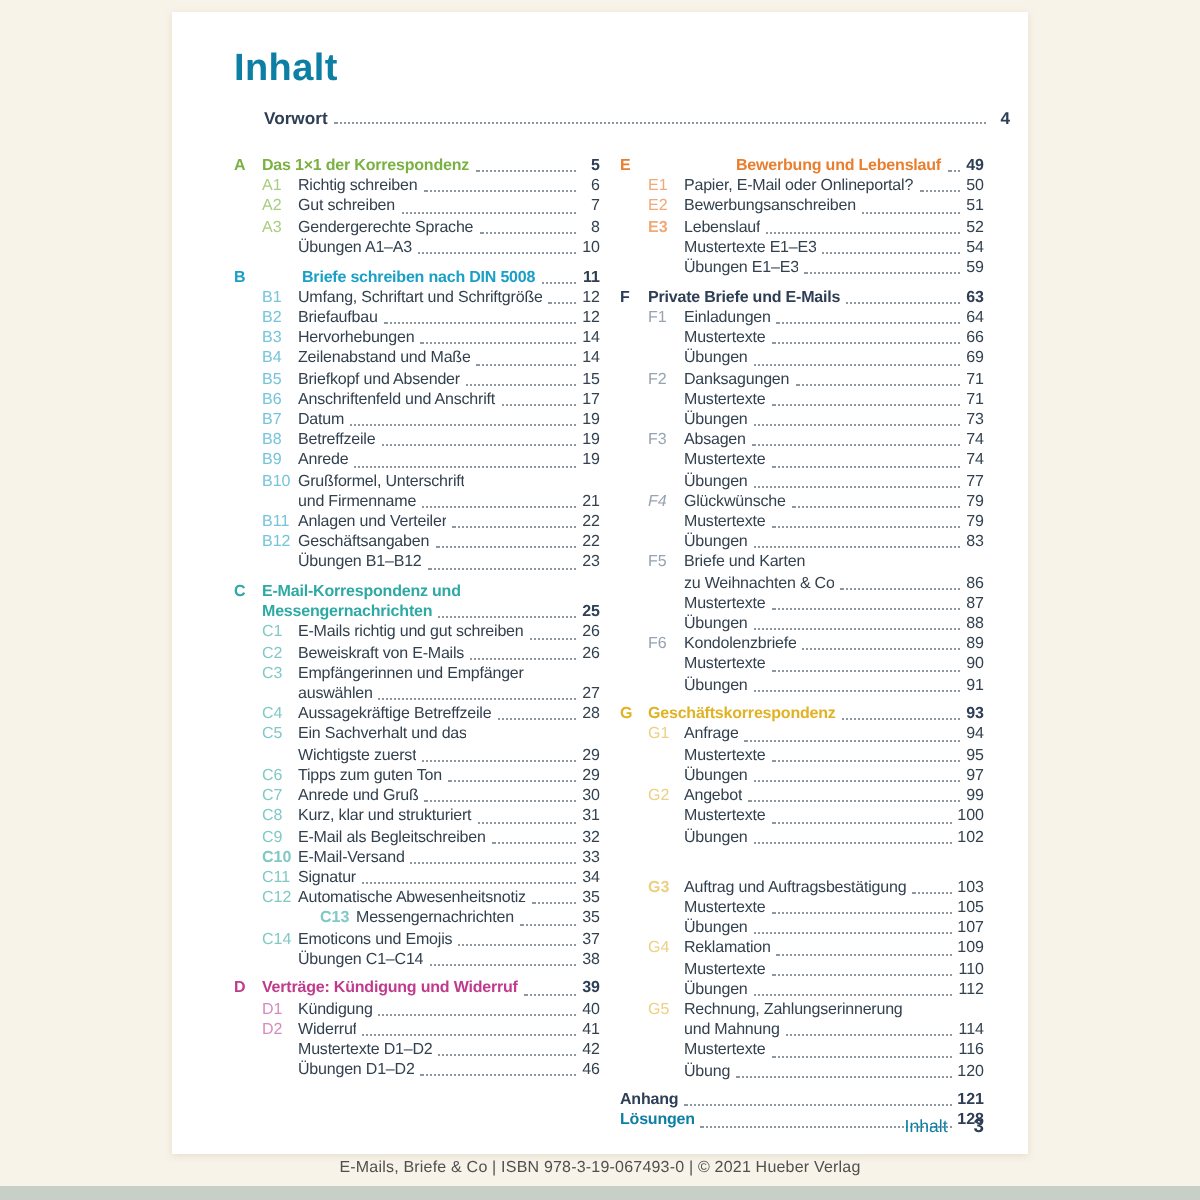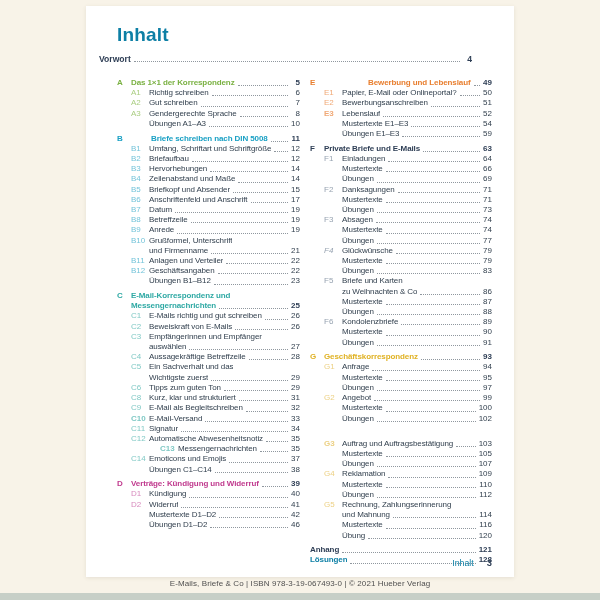--- a/index.html
+++ b/index.html
@@ -11,21 +11,21 @@
   }
   .sheet{
     position:absolute;left:86px;top:6px;width:428px;height:571px;
     background:#ffffff;box-shadow:0 1px 4px rgba(90,80,60,0.12);
   }
   .page-title{
     position:absolute;left:31px;top:18px;
     font-size:19px;font-weight:bold;color:#0d7fa5;letter-spacing:0.2px;
   }
   .vorwort-row{
-    position:absolute;left:13px;top:48px;width:373px;
+    position:absolute;left:46px;top:48px;width:373px;
     display:flex;align-items:flex-end;font-size:8.6px;color:#33414f;
   }
   .vorwort-row .lbl{font-weight:bold;color:#2e3e55;}
   .col{position:absolute;top:72px;}
   .col-left{left:31px;width:183px;}
   .col-right{left:224px;width:182px;}
   .section{margin-bottom:4.5px;}
   .row{
     display:flex;align-items:baseline;
     line-height:10.2px;font-size:8px;color:#33414f;
@@ -268,20 +268,27 @@
         </div>
         <div class="row">
           <span class="lcol"></span>
           <span class="ccol" style="color: rgb(128, 201, 197); font-weight: normal;">C6</span>
           <span class="txt">Tipps zum guten Ton</span>
           <span class="leader"></span>
           <span class="pg">29</span>
         </div>
         <div class="row">
           <span class="lcol"></span>
+          <span class="ccol" style="color: rgb(128, 201, 197); font-weight: normal;">C7</span>
+          <span class="txt">Anrede und Gruß</span>
+          <span class="leader"></span>
+          <span class="pg">30</span>
+        </div>
+        <div class="row">
+          <span class="lcol"></span>
           <span class="ccol" style="color: rgb(128, 201, 197); font-weight: normal;">C8</span>
           <span class="txt">Kurz, klar und strukturiert</span>
           <span class="leader"></span>
           <span class="pg">31</span>
         </div>
         <div class="row">
           <span class="lcol"></span>
           <span class="ccol" style="color: rgb(128, 201, 197); font-weight: normal;">C9</span>
           <span class="txt">E-Mail als Begleitschreiben</span>
           <span class="leader"></span>

